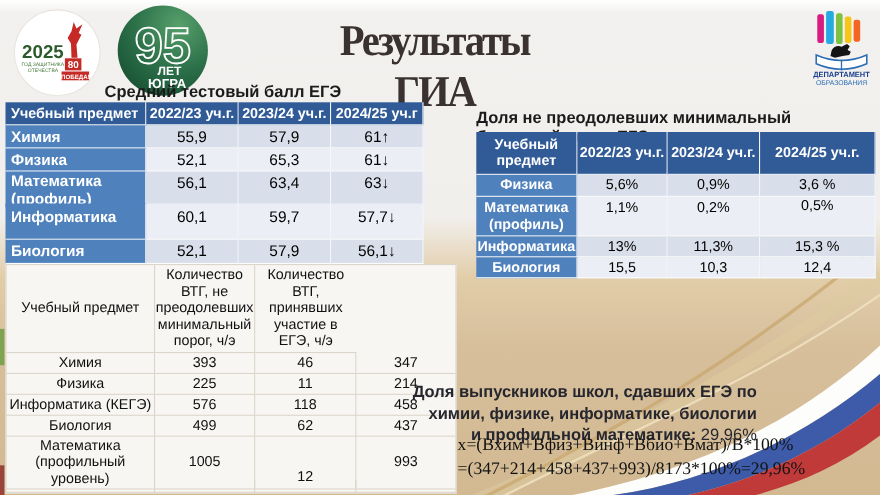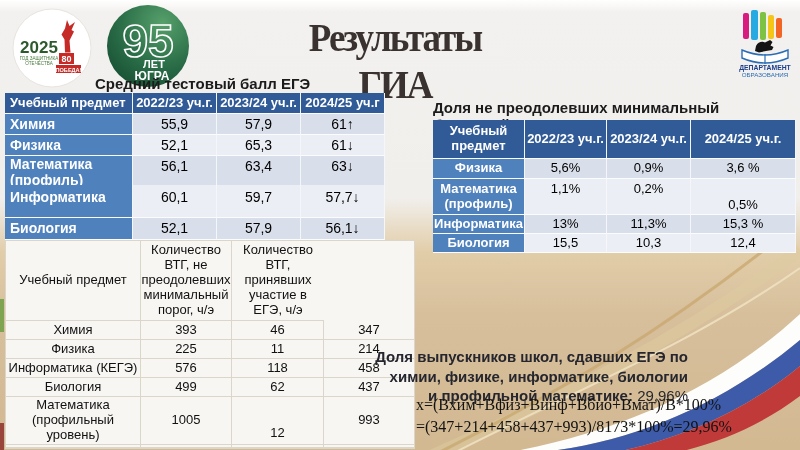--- a/index.html
+++ b/index.html
@@ -160,21 +160,21 @@
   <div class="grid-row band-a" style="height:20px">
     <div class="cell subj-cell">Физика</div>
     <div class="cell val">5,6%</div>
     <div class="cell val">0,9%</div>
     <div class="cell val">3,6 %</div>
   </div>
   <div class="grid-row band-b" style="height:36px">
     <div class="cell subj-cell">Математика (профиль)</div>
     <div class="cell val" style="align-items:flex-start;padding-top:3px">1,1%</div>
     <div class="cell val" style="align-items:flex-start;padding-top:3px">0,2%</div>
-    <div class="cell val" style="align-items:flex-start;padding-top:19px">0,5%</div>
+    <div class="cell val" style="align-items:flex-start;padding-top:1px">0,5%</div>
   </div>
   <div class="grid-row band-a" style="height:19px">
     <div class="cell subj-cell">Информатика</div>
     <div class="cell val">13%</div>
     <div class="cell val">11,3%</div>
     <div class="cell val">15,3 %</div>
   </div>
   <div class="grid-row band-b" style="height:19px">
     <div class="cell subj-cell">Биология</div>
     <div class="cell val">15,5</div>

